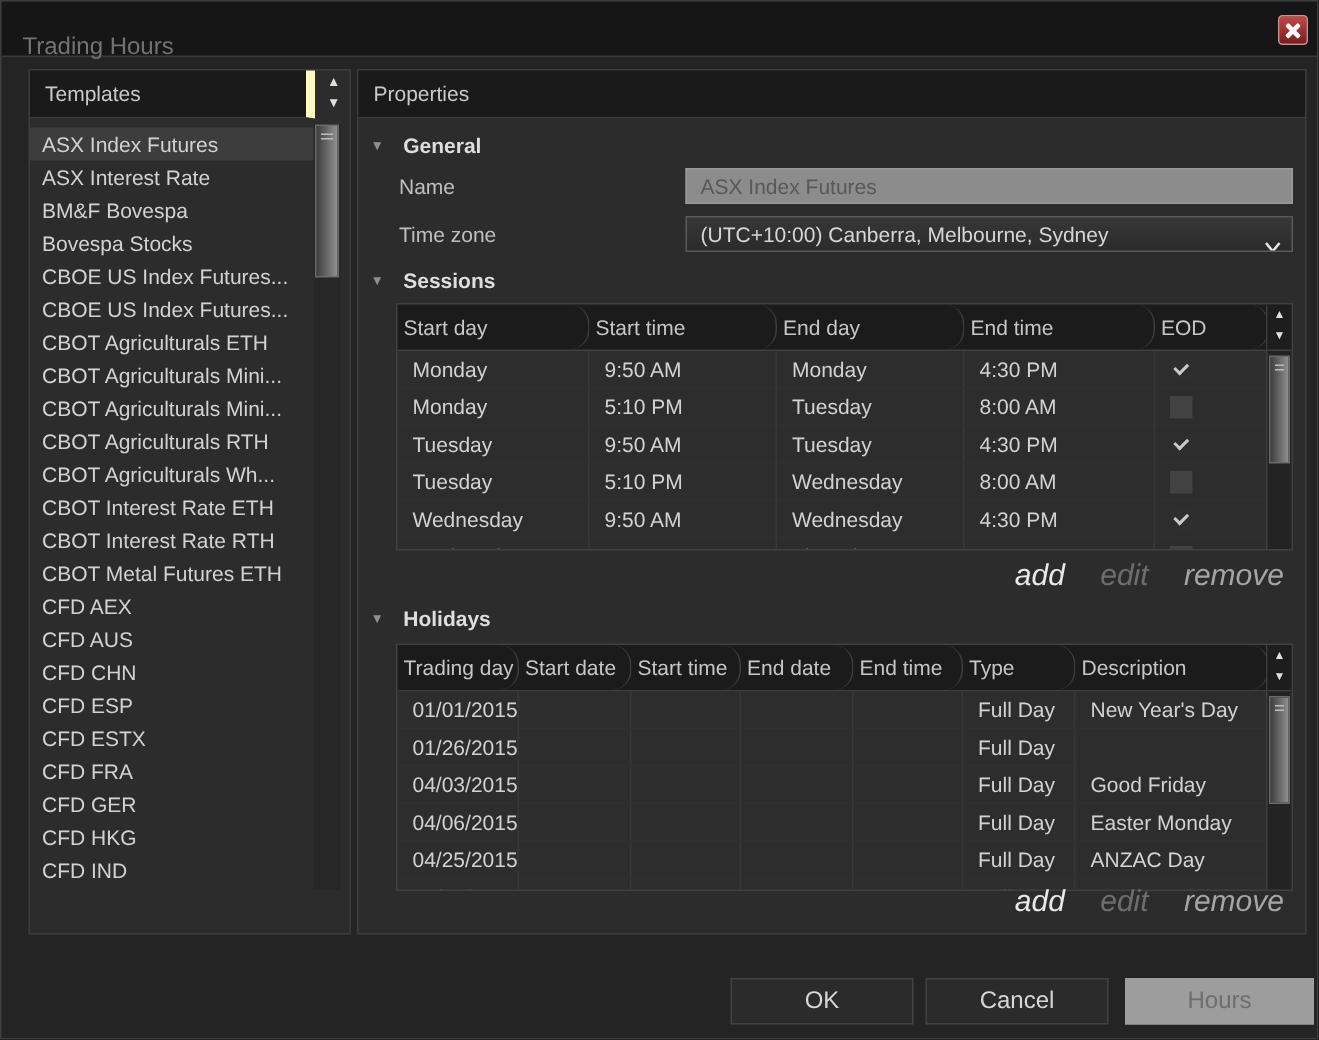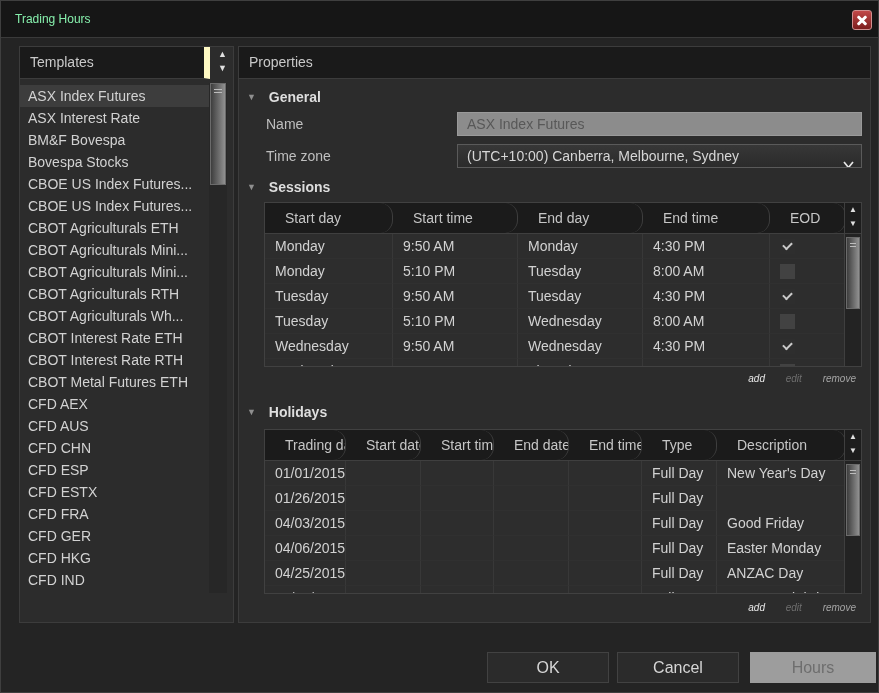--- a/index.html
+++ b/index.html
@@ -1,20 +1,20 @@
 <!DOCTYPE html>
 <html><head>
 <meta charset="utf-8">
 <style>
   html,body{margin:0;padding:0;background:#111;}
   *{box-sizing:border-box;font-family:"Liberation Sans","DejaVu Sans",sans-serif;}
   .window{position:relative;width:879px;height:693px;background:#242424;border:1px solid #3f3f3f;overflow:hidden;}
   
   .titlebar{position:absolute;left:0;top:0;width:100%;height:37px;background:#161616;border-bottom:1px solid #3a3a3a;}
-  .title{position:absolute;left:14px;top:0;line-height:37px;font-size:12px;color:#86efac;}
+  .title{position:absolute;left:14px;top:12px;line-height:37px;font-size:16px;color:#737373;}
   .close-btn{position:absolute;right:6px;top:9px;width:20px;height:20px;border-radius:3px;
     background:linear-gradient(#c14848,#7c1d1d);border:1px solid #d09090;cursor:pointer;}
   .close-x{position:absolute;left:0;top:0;width:100%;height:100%;}
   .close-x::before,.close-x::after{content:"";position:absolute;left:3px;top:8px;width:12px;height:3px;background:#fff;border-radius:1px;}
   .close-x::before{transform:rotate(45deg);}
   .close-x::after{transform:rotate(-45deg);}
   
   .panel{position:absolute;background:#2c2c2c;border:1px solid #3c3c3c;}
   .left-panel{left:18px;top:45px;width:215px;height:577px;}
   .right-panel{left:237px;top:45px;width:633px;height:577px;}
@@ -28,40 +28,40 @@
   
   .tpl-list{position:absolute;left:0;top:36px;width:190px;height:510px;overflow:hidden;padding-top:2px;}
   .tpl-item{height:22px;line-height:22px;padding-left:8px;font-size:14px;color:#d2d2d2;white-space:nowrap;overflow:hidden;cursor:default;}
   .tpl-item.selected{background:#3d3d3d;}
   
   .tpl-scroll{position:absolute;left:189px;top:36px;width:18px;height:510px;background:#272727;}
   .sb-thumb{position:absolute;left:1px;right:1px;background:linear-gradient(90deg,#3e3e3e,#919191);border:1px solid #6b6b6b;}
   .sb-thumb::before{content:"";position:absolute;top:5px;left:3px;right:3px;height:1px;background:#bdbdbd;box-shadow:0 3px 0 #bdbdbd;}
   .tpl-scroll .sb-thumb{top:0;height:102px;}
   
-  .links{position:absolute;font-size:10px;font-style:italic;text-align:center;}
+  .links{position:absolute;font-size:20px;font-style:italic;text-align:center;}
   .link{margin-left:18px;cursor:pointer;}
   .link.bright{color:#e9e9e9;}
   .link.mid{color:#a5a5a5;}
   .link.dim{color:#6e6e6e;}
   .lp-links{right:32px;bottom:8px;}
   
   .section-head{position:absolute;left:8px;height:16px;font-size:14px;text-align:center;}
   .section-head .exp{color:#8f8f8f;font-size:9px;vertical-align:2px;cursor:pointer;}
   .section-head .sec-label{font-weight:bold;color:#dedede;margin-left:9px;}
   .field-label{position:absolute;left:27px;font-size:14px;color:#bfbfbf;}
   .name-input{position:absolute;left:218px;top:65px;width:405px;height:24px;background:#8c8c8c;border:1px solid #9a9a9a;
     color:#585858;font-size:14px;line-height:22px;padding-left:9px;white-space:nowrap;overflow:hidden;}
   .tz-select{position:absolute;left:218px;top:97px;width:405px;height:24px;background:linear-gradient(#373737,#2b2b2b);
     border:1px solid #5a5a5a;color:#d6d6d6;font-size:14px;line-height:22px;padding-left:9px;white-space:nowrap;overflow:hidden;cursor:pointer;}
   .tz-chevron{position:absolute;right:7px;top:8px;}
   
   .tbl{position:absolute;left:25px;width:598px;height:165px;background:#2d2d2d;border:1px solid #414141;overflow:hidden;}
   .thr{display:flex;height:31px;background:#1b1b1b;border-bottom:1px solid #3f3f3f;width:581px;}
-  .th{font-size:14px;color:#c6c6c6;line-height:30px;padding-left:20px;border-right:1px solid #3e3e3e;
+  .th{font-size:14px;color:#c6c6c6;line-height:30px;padding-left:4px;border-right:1px solid #3e3e3e;
       white-space:nowrap;overflow:hidden;border-radius:13px;}
   .tbody{position:absolute;left:0;top:31px;width:581px;height:133px;overflow:hidden;}
   .tr{display:flex;height:25px;cursor:default;}
   .td{font-size:14px;color:#d2d2d2;line-height:25px;padding-left:10px;border-right:1px solid #383838;
       border-bottom:1px solid #303030;white-space:nowrap;overflow:hidden;}
   .sc0{width:128px}.sc1{width:125px}.sc2{width:125px}.sc3{width:127px}.sc4{width:76px}
   .hc0{width:81px}.hc1{width:75px}.hc2{width:73px}.hc3{width:75px}.hc4{width:73px}.hc5{width:75px}.hc6{width:129px}
   .check{width:15px;height:15px;margin:5px 0 0 10px;position:relative;}
   .check.on{background:#2e2e2e;}
   .check.on::after{content:"";position:absolute;left:3px;top:3px;width:7px;height:4px;

